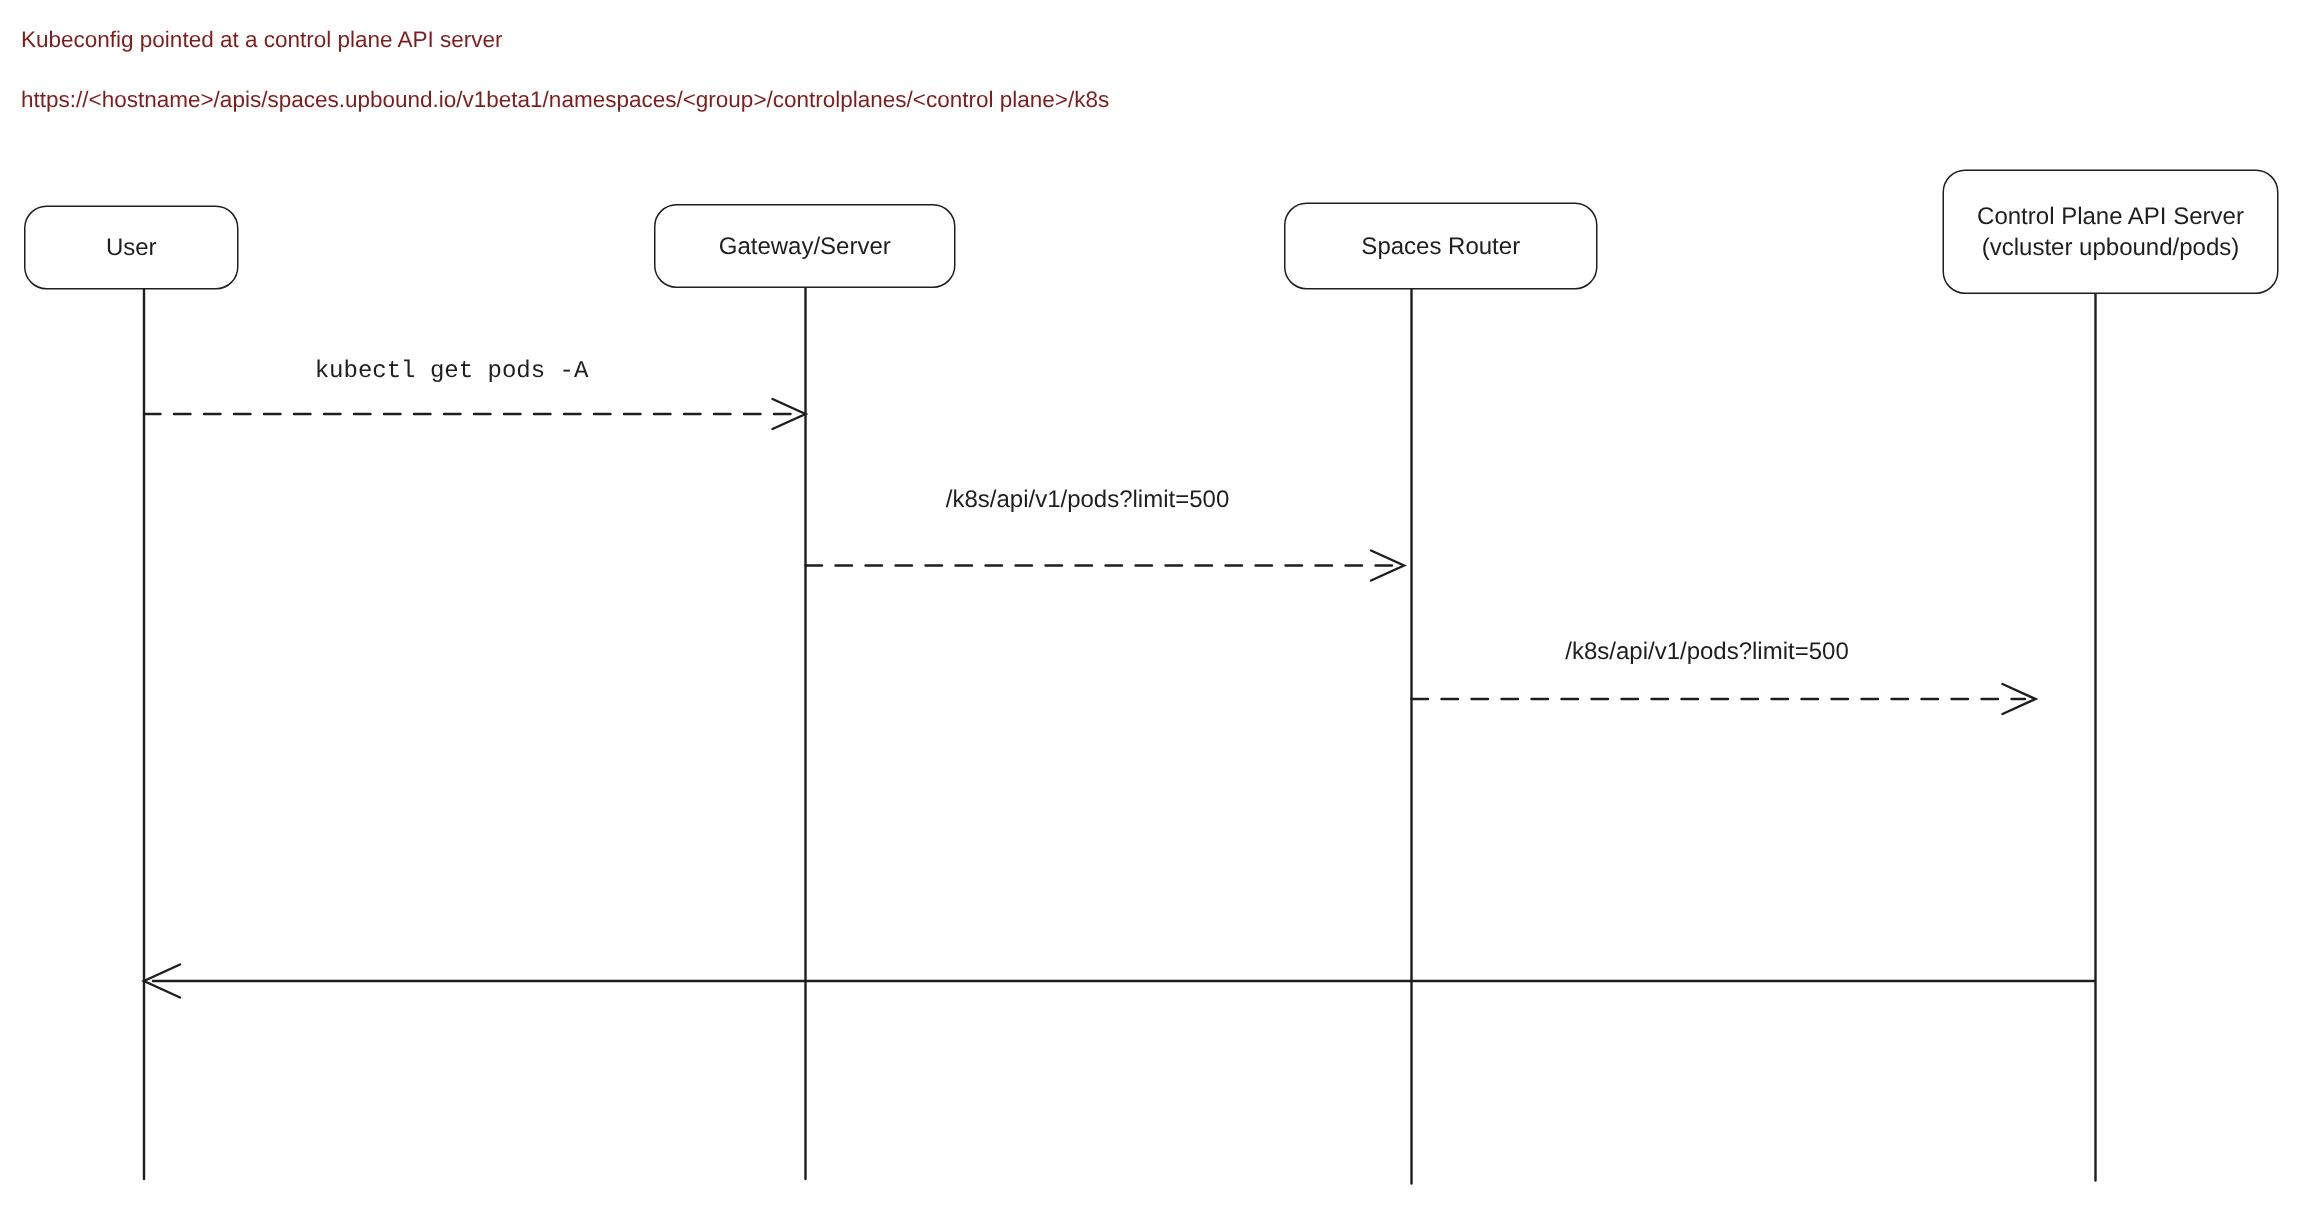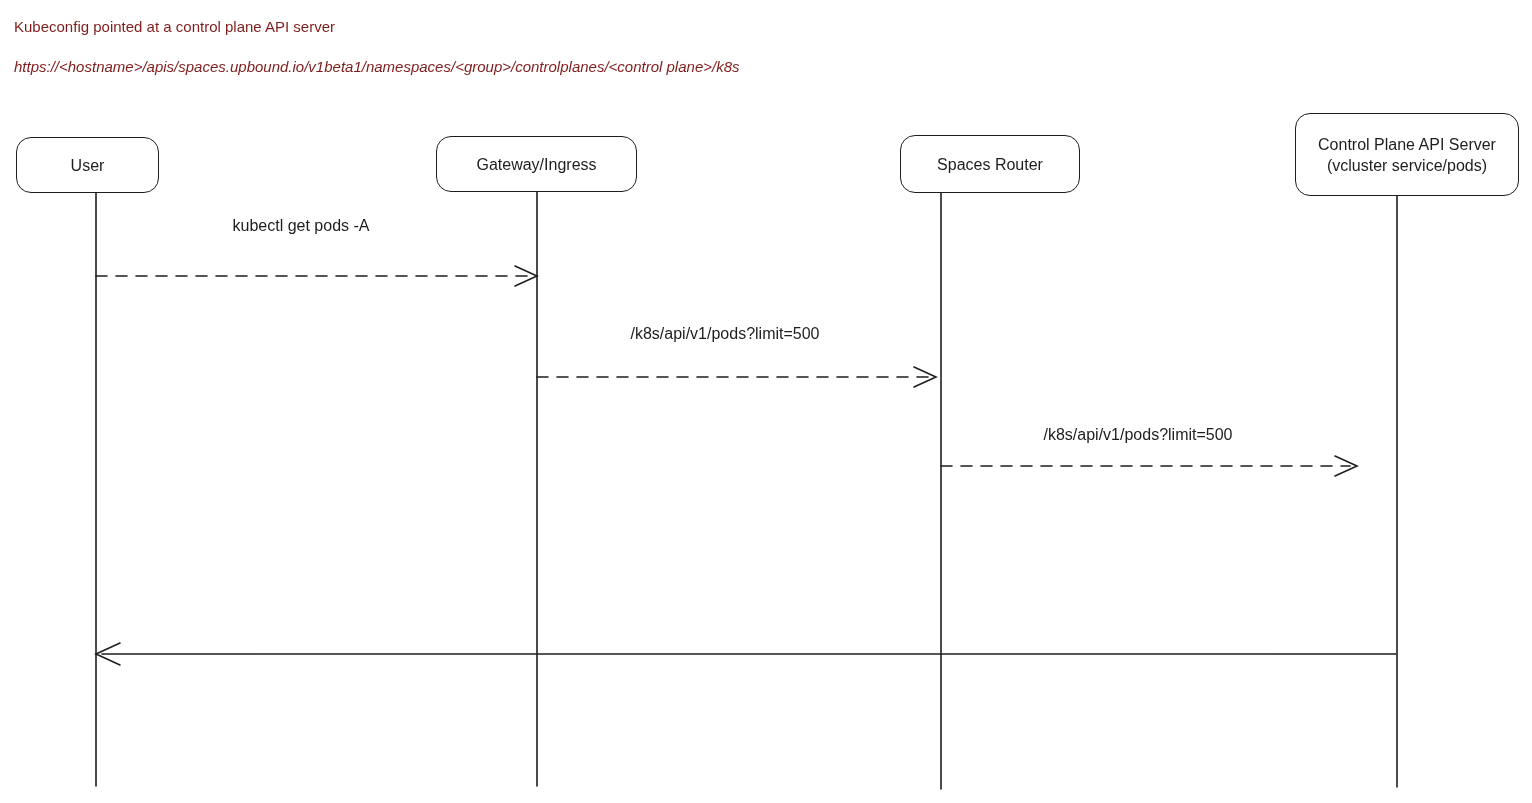--- a/index.html
+++ b/index.html
@@ -17,21 +17,21 @@
     color: #1e1e1e;
   }
   .hdr {
     position: absolute;
     left: 14px;
     font-size: 15px;
     color: #7f1d1d;
     white-space: nowrap;
   }
   .hdr.title { top: 18px; }
-  .hdr.url   { top: 58px; font-style: italic; }
+  .hdr.url   { top: 58px; }
 
   svg.layer {
     position: absolute;
     top: 0; left: 0;
     width: 1532px;
     height: 803px;
   }
 
   .actor {
     position: absolute;
@@ -43,31 +43,31 @@
     flex-direction: column;
     align-items: center;
     justify-content: center;
     font-size: 16px;
     line-height: 21px;
     color: #1e1e1e;
     text-align: center;
   }
   .actor-user    { left: 16px;   top: 137px; width: 143px; height: 56px; }
   .actor-gateway { left: 436px;  top: 136px; width: 201px; height: 56px; }
-  .actor-spaces  { left: 856px;  top: 135px; width: 180px; height: 58px; margin-left: 44px; }
+  .actor-spaces  { left: 856px;  top: 135px; width: 209px; height: 58px; }
   .actor-cp      { left: 1295px; top: 113px; width: 224px; height: 83px; }
 
   .msg {
     position: absolute;
     transform: translateX(-50%);
     font-size: 16px;
     color: #1e1e1e;
     white-space: nowrap;
   }
-  .msg-1 { left: 301px;  top: 217px; }
+  .msg-1 { left: 301px;  top: 238px; font-family: Liberation Mono, monospace; }
   .msg-2 { left: 725px;  top: 325px; }
   .msg-3 { left: 1138px; top: 426px; }
 </style>
 </head>
 <body>
 
 <div class="canvas">
 
   <div class="hdr title">Kubeconfig pointed at a control plane API server</div>
   <div class="hdr url">https://&lt;hostname&gt;/apis/spaces.upbound.io/v1beta1/namespaces/&lt;group&gt;/controlplanes/&lt;control plane&gt;/k8s</div>
@@ -90,29 +90,29 @@
 
     <line x1="1396" y1="654" x2="102" y2="654"></line>
     <path d="M 120 643 L 96 654 L 120 665"></path>
   </svg>
 
   <div class="actor actor-user">
     <span>User</span>
   </div>
 
   <div class="actor actor-gateway">
-    <span>Gateway/Ingress</span>
+    <span>Gateway/Server</span>
   </div>
 
   <div class="actor actor-spaces">
     <span>Spaces Router</span>
   </div>
 
   <div class="actor actor-cp">
     <span>Control Plane API Server</span>
-    <span>(vcluster service/pods)</span>
+    <span>(vcluster upbound/pods)</span>
   </div>
 
   <div class="msg msg-1">kubectl get pods -A</div>
   <div class="msg msg-2">/k8s/api/v1/pods?limit=500</div>
   <div class="msg msg-3">/k8s/api/v1/pods?limit=500</div>
 
 </div>
 
 </body></html>

